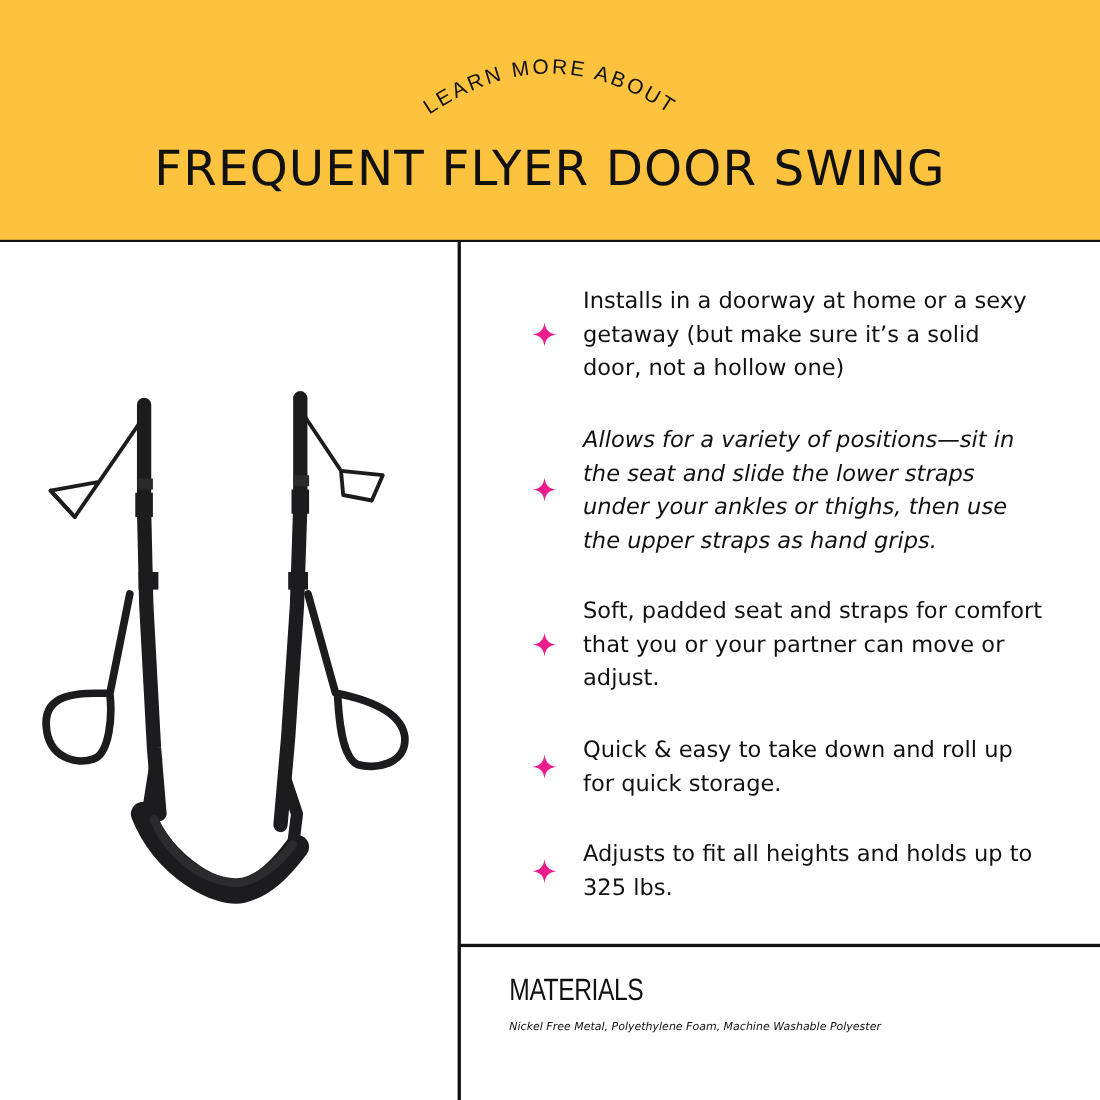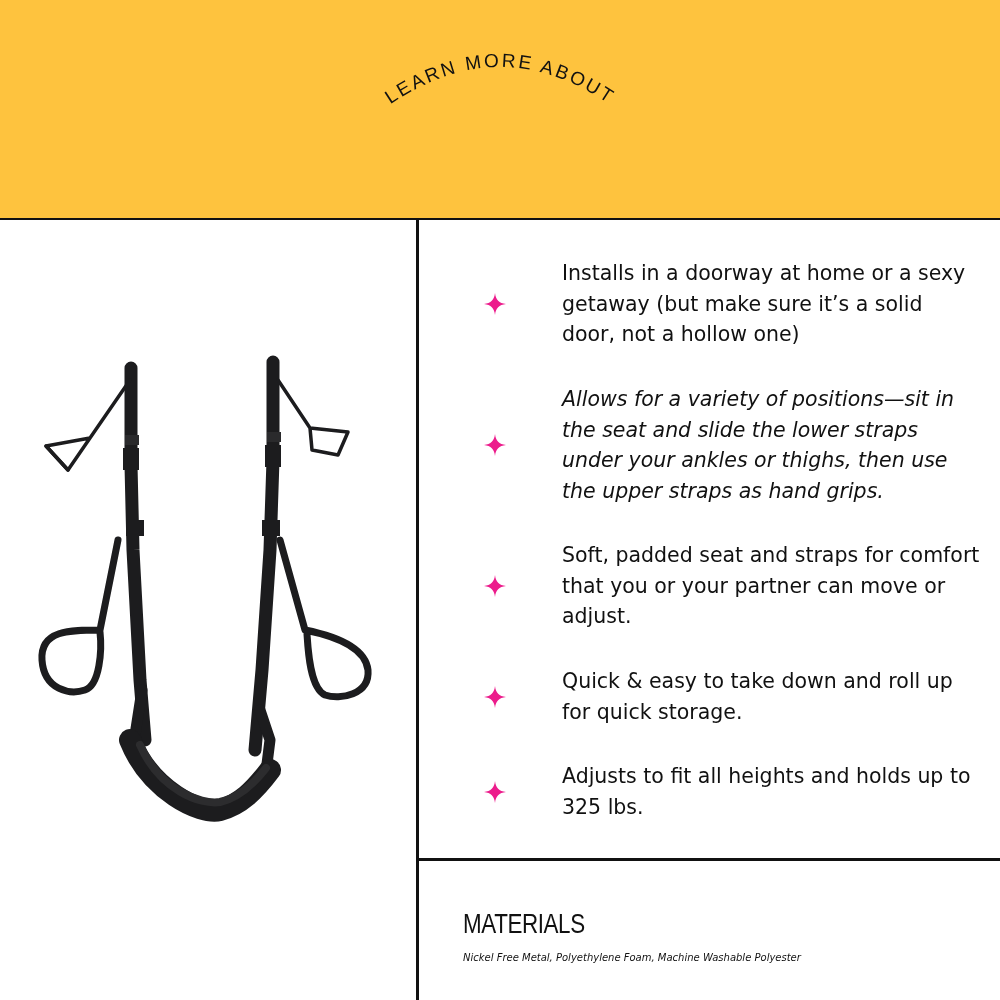--- a/index.html
+++ b/index.html
@@ -18,34 +18,34 @@
       font-family: "DejaVu Sans", sans-serif; font-size: 44px; font-weight: normal;
       letter-spacing: 1px; color: #111111;
     }
 
     .vdivider { position: absolute; left: 416px; top: 220px; width: 3px; height: 780px; background: #111111; }
     .hdivider { position: absolute; left: 417px; top: 858px; width: 583px; height: 3px; background: #111111; }
 
     .product-image { position: absolute; left: 30px; top: 350px; width: 360px; height: 480px; }
 
     .features { position: absolute; left: 470px; top: 258px; width: 500px; }
-    .feature { position: relative; display: flex; align-items: center; gap: 32px; }
+    .feature { position: relative; display: flex; align-items: center; }
     .feature .bullet { width: 60px; flex: 0 0 60px; display: flex; align-items: center; }
     .feature .bullet svg { width: 24px; height: 24px; margin-left: 13px; }
     .feature .text {
       font-family: "DejaVu Sans", sans-serif; font-size: 20.5px; line-height: 30.5px;
       color: #111111; width: 420px;
     }
     .f1 { position: absolute; top: 0; }
     .f2 { position: absolute; top: 126px; font-style: italic; }
     .f3 { position: absolute; top: 282px; align-items: center; }
     .f4 { position: absolute; top: 408px; }
     .f5 { position: absolute; top: 503px; }
 
-    .materials { position: absolute; left: 463px; top: 884px; width: 500px; margin-top: 24px; }
+    .materials { position: absolute; left: 463px; top: 884px; width: 500px; }
     .materials .mat-title {
       font-family: "Liberation Sans Narrow", "Liberation Sans", sans-serif;
       font-size: 28px; letter-spacing: -0.5px; transform: scaleX(0.8); transform-origin: left;
       color: #111111; margin-bottom: 6px;
     }
     .materials .mat-text {
       font-family: "DejaVu Sans", sans-serif; font-style: italic; font-size: 10px; line-height: 24px;
       color: #111111; width: 490px;
     }
   </style>
@@ -56,20 +56,21 @@
   <div class="arc-text">
     <svg viewBox="0 0 300 100" xmlns="http://www.w3.org/2000/svg">
       <defs>
         <path id="arcPath" d="M 38 76 Q 150 -2 262 76" fill="none"></path>
       </defs>
       <text font-family="Liberation Sans, sans-serif" font-size="19" letter-spacing="2.5" fill="#111111">
         <textPath href="#arcPath" startOffset="50%" text-anchor="middle">LEARN MORE ABOUT</textPath>
       </text>
     </svg>
   </div>
+  <h1 class="title">FREQUENT FLYER DOOR SWING</h1>
 </div>
 
 <div class="vdivider"></div>
 <div class="hdivider"></div>
 
 <div class="product-image">
   <svg viewBox="0 0 360 480" xmlns="http://www.w3.org/2000/svg" fill="none" stroke="#1c1c1e" stroke-linecap="round" stroke-linejoin="round">
 
     <path d="M 101 18 L 101 115 L 103 200 L 110 330 L 115 390" stroke-width="13"></path>
 

